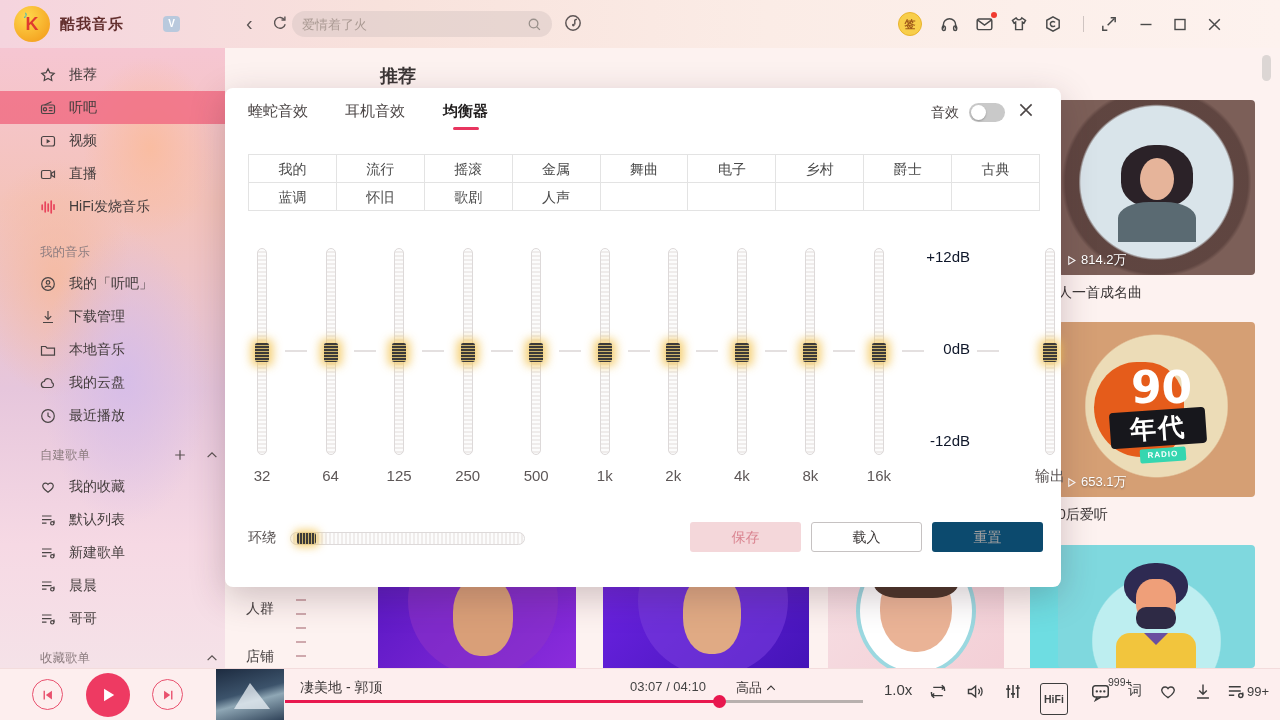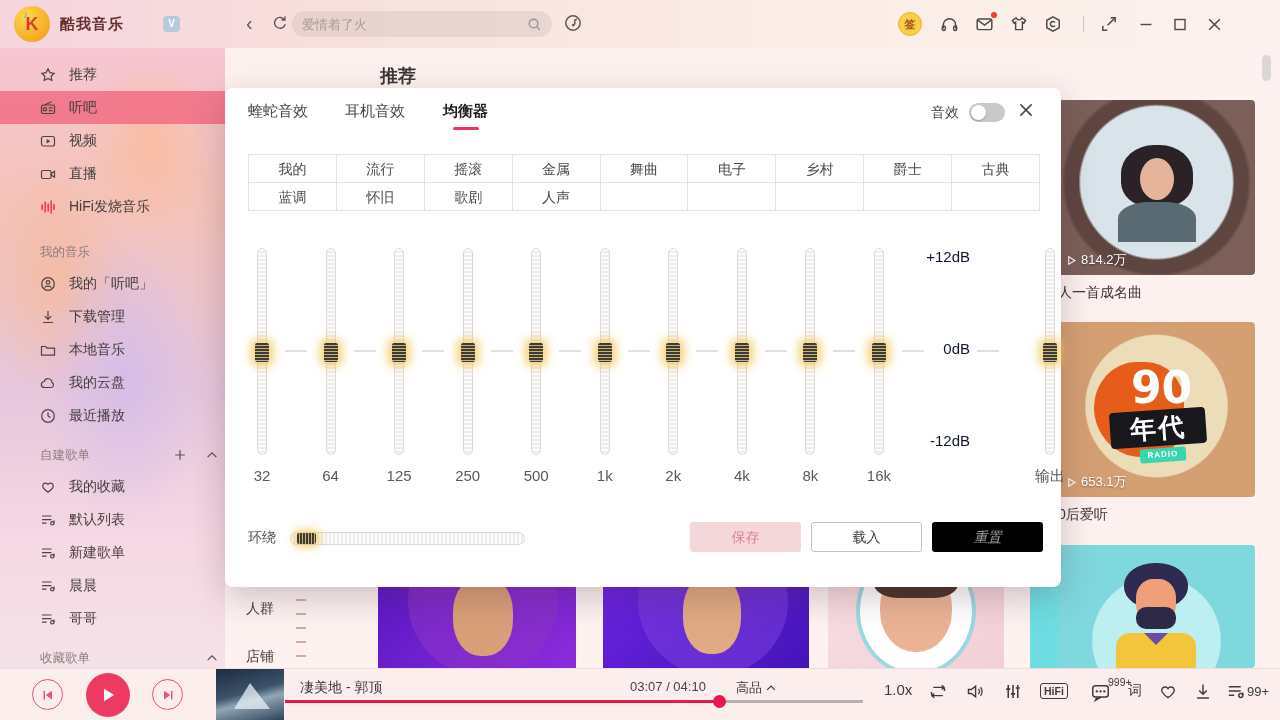--- a/index.html
+++ b/index.html
@@ -114,41 +114,41 @@
 
   .surround-label { position:absolute; left:23px; top:441px; font-size:14px; color:#565050;}
   .surround-track { position:absolute; left:65px; top:444px; width:235px; height:13px; border:1px solid #ddd9d9; border-radius:7px;
     background:repeating-linear-gradient(90deg,#fcfcfc 0 2px,#efeceb 2px 4px);}
   .surround-handle { position:absolute; left:6px; top:0px; width:19px; height:11px; border-radius:2px;
     background:repeating-linear-gradient(90deg,#3c3a38 0 2px,#cdb36a 2px 3px);
     box-shadow:0 0 9px 3px rgba(243,196,84,0.8);}
   .dlg-btn { position:absolute; top:434px; width:111px; height:30px; border-radius:3px; font-size:14px; text-align:center; line-height:30px; cursor:default;}
   .btn-save { left:465px; background:#f4d7da; color:#d9838f;}
   .btn-load { left:586px; background:#fff; border:1px solid #c6c2c2; color:#3b3636; line-height:28px;}
-  .btn-reset { left:707px; background:#000000; color:#a3a0a0;font-style:italic;}
+  .btn-reset { left:707px; background:#0c4a6e; color:#a3a0a0;}
 
   
   .player { position:absolute; left:0; top:668px; width:1280px; height:52px; background:#fdeeee; z-index:80; border-top:1px solid #f3dcdc;}
   .pbtn { position:absolute; border-radius:50%; display:flex; align-items:center; justify-content:center;}
   .pbtn.small { width:31px; height:31px; top:10px; border:1.6px solid #e9516e; color:#e9516e;}
   .pbtn.big { left:86px; top:4px; width:44px; height:44px; background:#ee3a62; color:#fff;}
   .album-art { position:absolute; left:216px; top:0; width:68px; height:52px; overflow:hidden;
     background:linear-gradient(165deg,#1d2b40 0%,#3c536b 45%,#8fa7b5 60%,#2c3f55 100%);}
   .album-art .peak { position:absolute; left:18px; top:14px; width:0; height:0;
     border-left:16px solid transparent; border-right:20px solid transparent; border-bottom:26px solid rgba(235,240,245,0.75);}
   .song-title { position:absolute; left:300px; top:679px; font-size:14px; color:#3b3636; z-index:81;}
   .time-display { position:absolute; left:630px; top:679px; font-size:13px; color:#444; z-index:81;}
   .quality { position:absolute; left:736px; top:679px; font-size:13px; color:#3b3636; z-index:81; display:flex; align-items:center;}
   .quality svg { margin-left:4px; }
   .progress { position:absolute; left:285px; top:700px; width:578px; height:3px; background:#b8b0ae; z-index:81;}
   .progress-fill { position:absolute; left:0; top:0; height:3px; background:#e8174e;}
   .progress-fill::after { content:''; position:absolute; right:-7px; top:-5px; width:13px; height:13px; border-radius:50%; background:#e8174e;}
   .speed { position:absolute; left:884px; top:681px; font-size:15px; color:#3d3d3d; z-index:81;}
   .p-ic { position:absolute; top:682px; color:#3d3d3d; z-index:81;}
-  .hifi-badge { position:absolute; left:1040px; top:683px; border:1.4px solid #3d3d3d; border-radius:3px; padding:0 3px;
+  .hifi-badge { position:absolute; left:1040px; top:683px; border:1.4px solid #3d3d3d; border-radius:3px; padding:8px 3px;
     font-size:10.5px; font-weight:bold; color:#3d3d3d; z-index:81; line-height:14px;}
   .cnt-badge { position:absolute; font-size:10.5px; color:#3d3d3d; z-index:82;}
   .lyrics-ic { position:absolute; left:1128px; top:682px; font-size:14px; color:#3d3d3d; z-index:81;}
   .plist-cnt { position:absolute; left:1247px; top:684px; font-size:13px; color:#3d3d3d; z-index:81;}
 </style>
 </head>
 <body>
 
 <div class="app">
 

